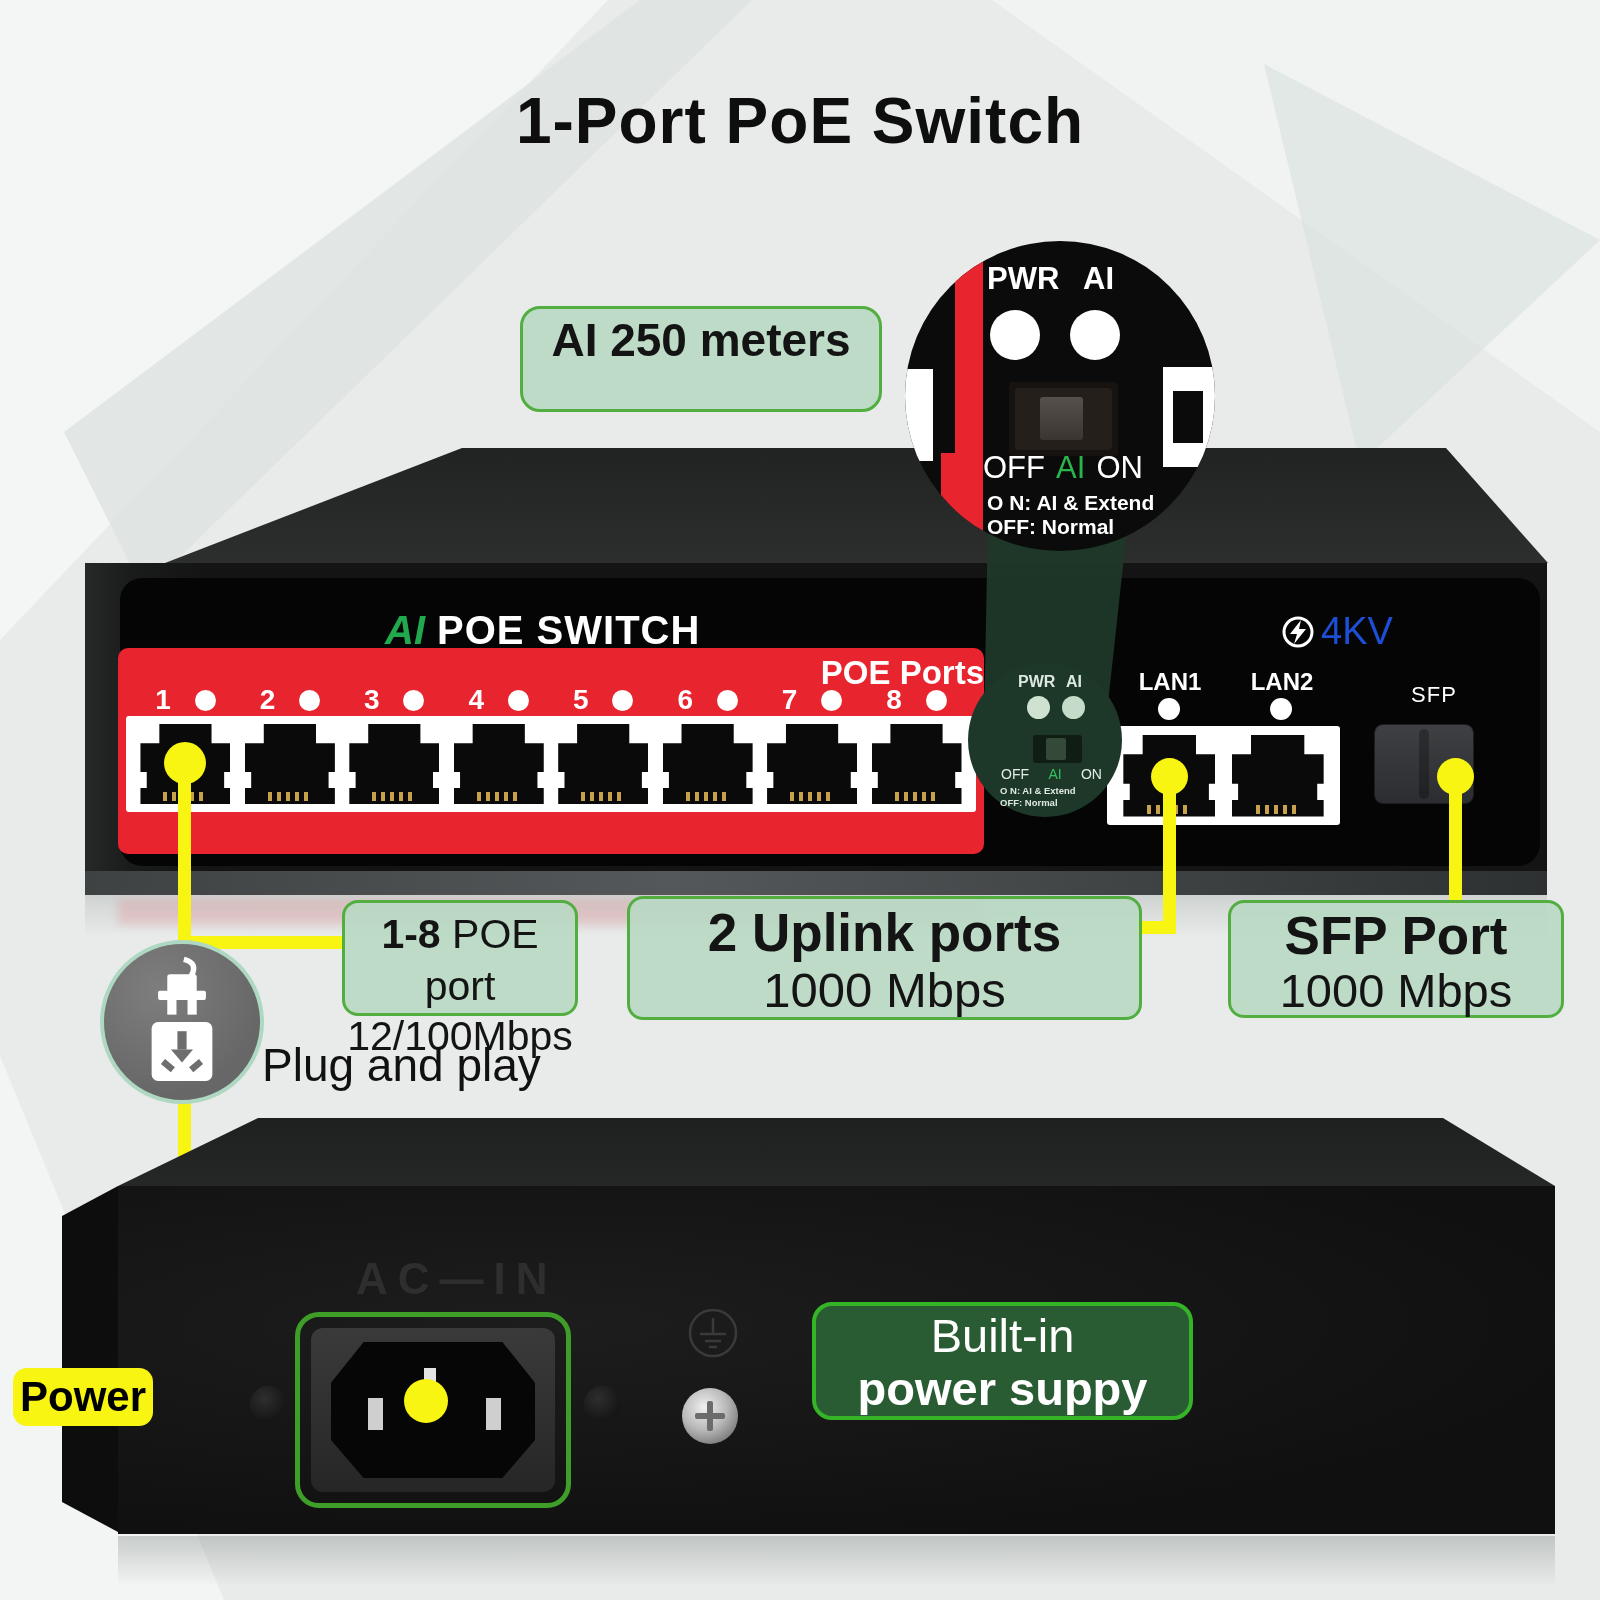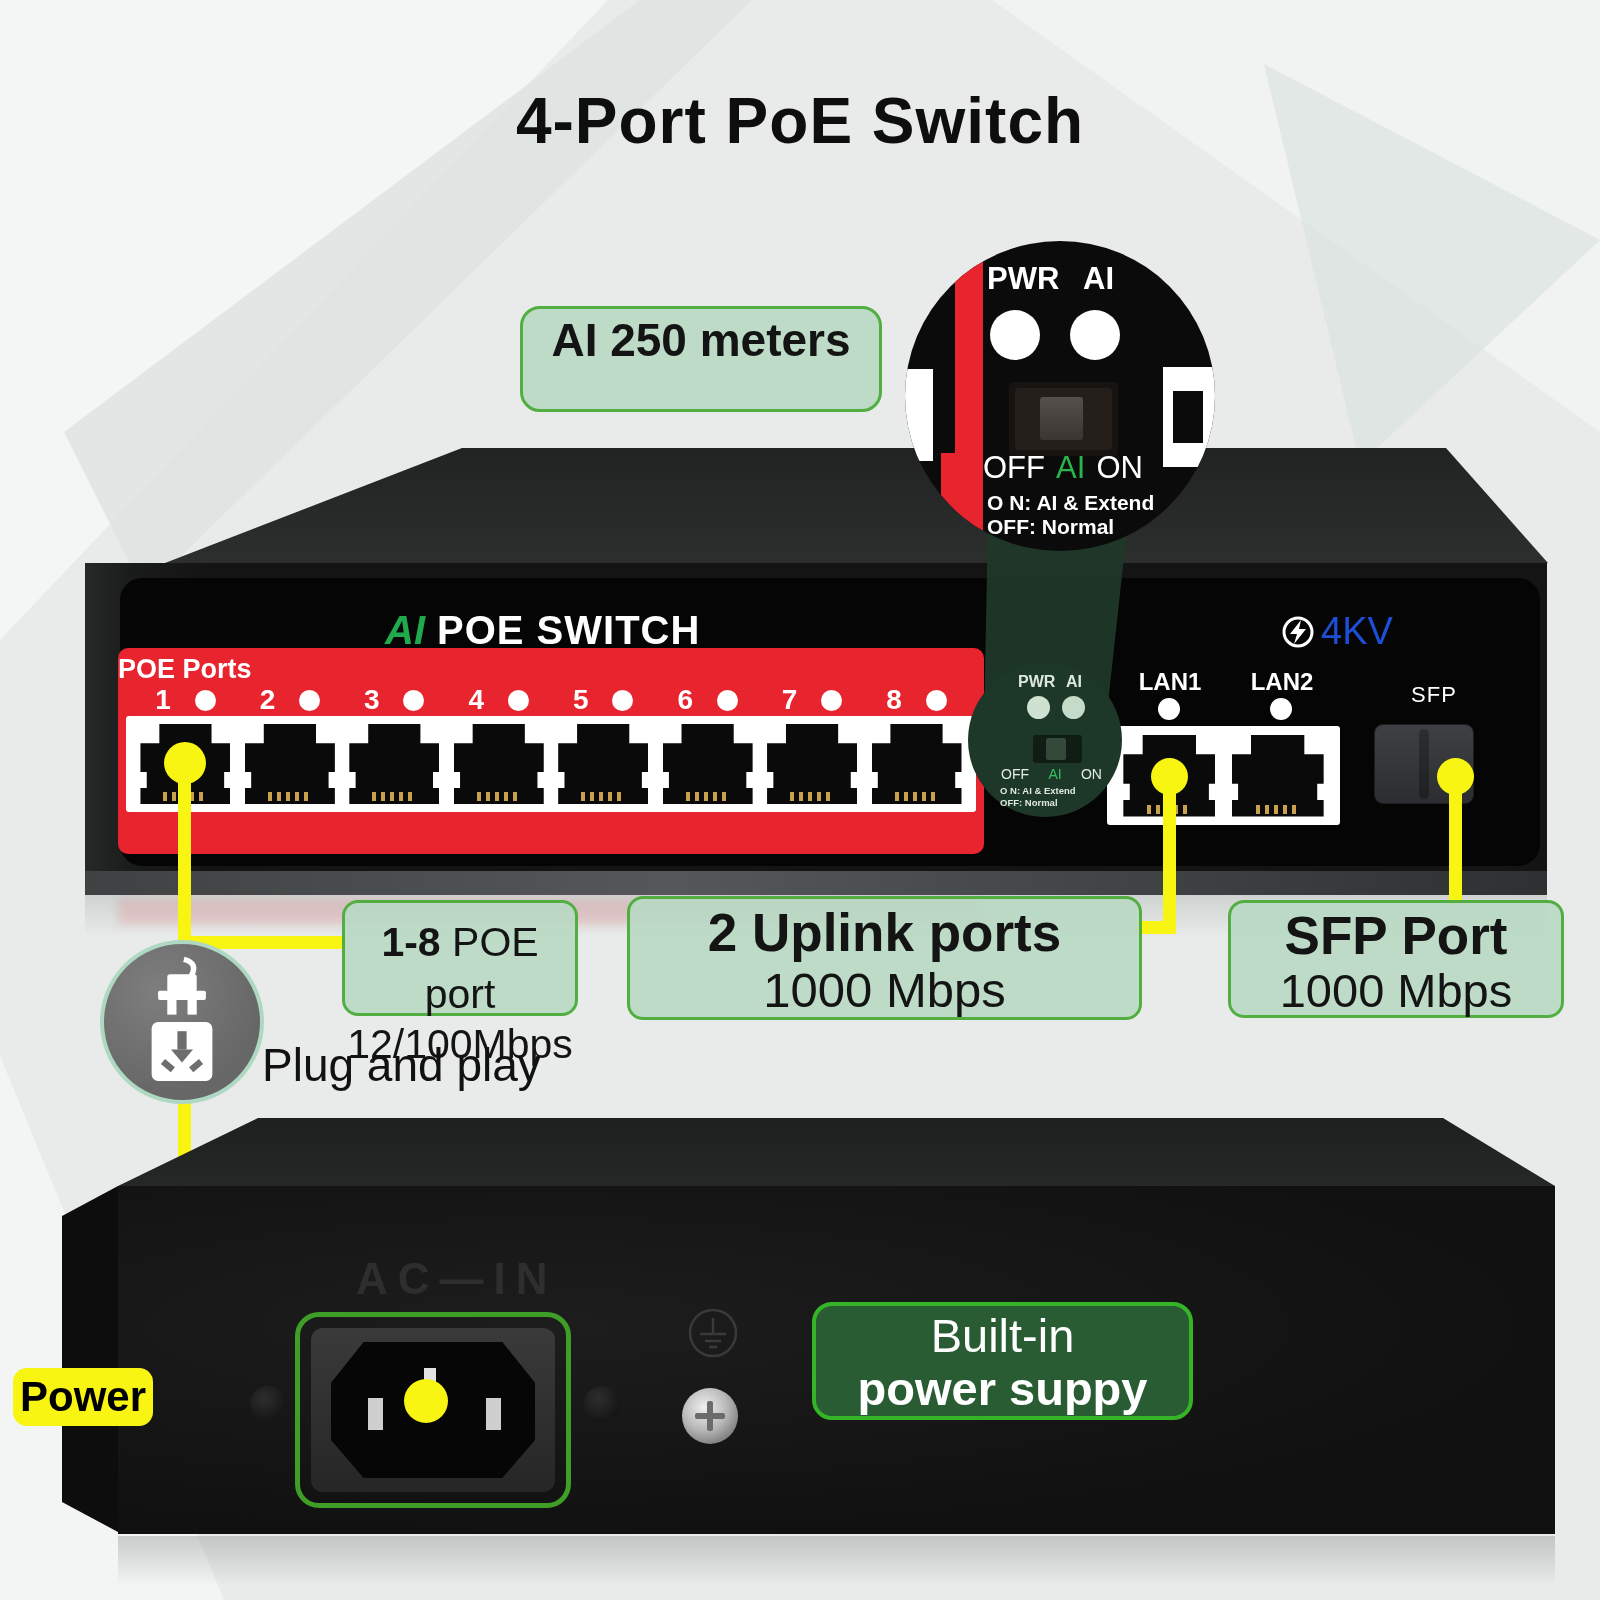--- a/index.html
+++ b/index.html
@@ -24,21 +24,21 @@
 <body>
 
 <div class="stage">
 
   <div class="bgshape" style="clip-path:polygon(0 0,38% 0,0 40%);background:#f3f6f5;"></div>
   <div class="bgshape" style="clip-path:polygon(40% 0,47% 0,9% 37%,4% 27%);background:#dde4e1;opacity:.8;"></div>
   <div class="bgshape" style="clip-path:polygon(62% 0,100% 0,100% 27%);background:#f0f3f2;"></div>
   <div class="bgshape" style="clip-path:polygon(79% 4%,100% 15%,85% 29%);background:#dce3e0;opacity:.7;"></div>
   <div class="bgshape" style="clip-path:polygon(0 66%,14% 100%,0 100%);background:#f2f5f4;"></div>
 
-  <div class="a title">4-Port PoE Switch</div>
+  <div class="a title">1-Port PoE Switch</div>
 
   <div class="a callout" style="left:520px;top:306px;width:362px;height:106px;border-radius:20px;">
     <div style="font-size:46px;font-weight:bold;line-height:54px;margin-top:4px;">AI 250 meters</div>
   </div>
 
   <div class="a" style="left:160px;top:445px;width:1390px;height:120px;clip-path:polygon(302px 3px,1286px 3px,1388px 118px,5px 118px);background:linear-gradient(180deg,#212322,#2d2f2e);"></div>
 
   <div class="a" style="left:85px;top:563px;width:1462px;height:308px;background:linear-gradient(90deg,#272928 0,#1a1b1b 45px,#141414 120px);"></div>
   <div class="a" style="left:120px;top:578px;width:1420px;height:288px;background:#050505;border-radius:22px;"></div>
 
@@ -49,21 +49,21 @@
 
   <div class="a" style="left:1280px;top:610px;display:flex;align-items:center;gap:5px;">
     <svg width="36" height="36" viewBox="0 0 36 36">
       <circle cx="18" cy="18" r="14" fill="none" stroke="#ffffff" stroke-width="3"></circle>
       <polygon points="21,6 10,20 17,20 14,30 26,15 19,15" fill="#ffffff"></polygon>
     </svg>
     <span style="font-size:38px;color:#1d4ed8;">4KV</span>
   </div>
 
   <div class="a" style="left:118px;top:648px;width:866px;height:206px;background:#e8242f;border-radius:10px;">
-    <div style="position:absolute;left:0;right:0;top:6px;text-align:left;font-size:27px;font-weight:bold;color:#fff;">POE Ports</div>
+    <div style="position:absolute;left:0;right:0;top:6px;text-align:right;font-size:33px;font-weight:bold;color:#fff;">POE Ports</div>
     <div class="evenrow" style="position:absolute;left:8px;top:38px;width:850px;height:28px;">
       <span class="evenrow" style="width:90px;gap:9px;">
           <span style="font-size:28px;font-weight:bold;color:#fff;">1</span>
           <span class="led" style="width:21px;height:21px;background:#fff;"></span>
         </span>
       <span class="evenrow" style="width:90px;gap:9px;">
           <span style="font-size:28px;font-weight:bold;color:#fff;">2</span>
           <span class="led" style="width:21px;height:21px;background:#fff;"></span>
         </span>
       <span class="evenrow" style="width:90px;gap:9px;">
@@ -190,21 +190,21 @@
   <div class="a yellow" style="left:1136px;top:921px;width:40px;height:13px;"></div>
 
   <div class="a ydot" style="left:1437px;top:758px;width:37px;height:37px;"></div>
   <div class="a yellow" style="left:1449px;top:776px;width:13px;height:128px;"></div>
 
   <div class="a yellow" style="left:178px;top:1090px;width:13px;height:318px;"></div>
   <div class="a yellow" style="left:178px;top:1395px;width:240px;height:13px;"></div>
   <div class="a ydot" style="left:404px;top:1379px;width:44px;height:44px;"></div>
 
   <div class="a callout" style="left:342px;top:900px;width:236px;height:116px;">
-    <div style="font-size:41px;line-height:52px;margin-top:13px;"><span style="font-weight:bold;">1-8</span><span> POE port</span></div>
+    <div style="font-size:41px;line-height:52px;margin-top:5px;"><span style="font-weight:bold;">1-8</span><span> POE port</span></div>
     <div style="font-size:41px;line-height:48px;">12/100Mbps</div>
   </div>
   <div class="a callout" style="left:627px;top:896px;width:515px;height:124px;">
     <div style="font-size:53px;font-weight:bold;line-height:60px;margin-top:4px;">2 Uplink ports</div>
     <div style="font-size:49px;line-height:54px;">1000 Mbps</div>
   </div>
   <div class="a callout" style="left:1228px;top:900px;width:336px;height:118px;">
     <div style="font-size:53px;font-weight:bold;line-height:58px;margin-top:4px;">SFP Port</div>
     <div style="font-size:47px;line-height:52px;">1000 Mbps</div>
   </div>

